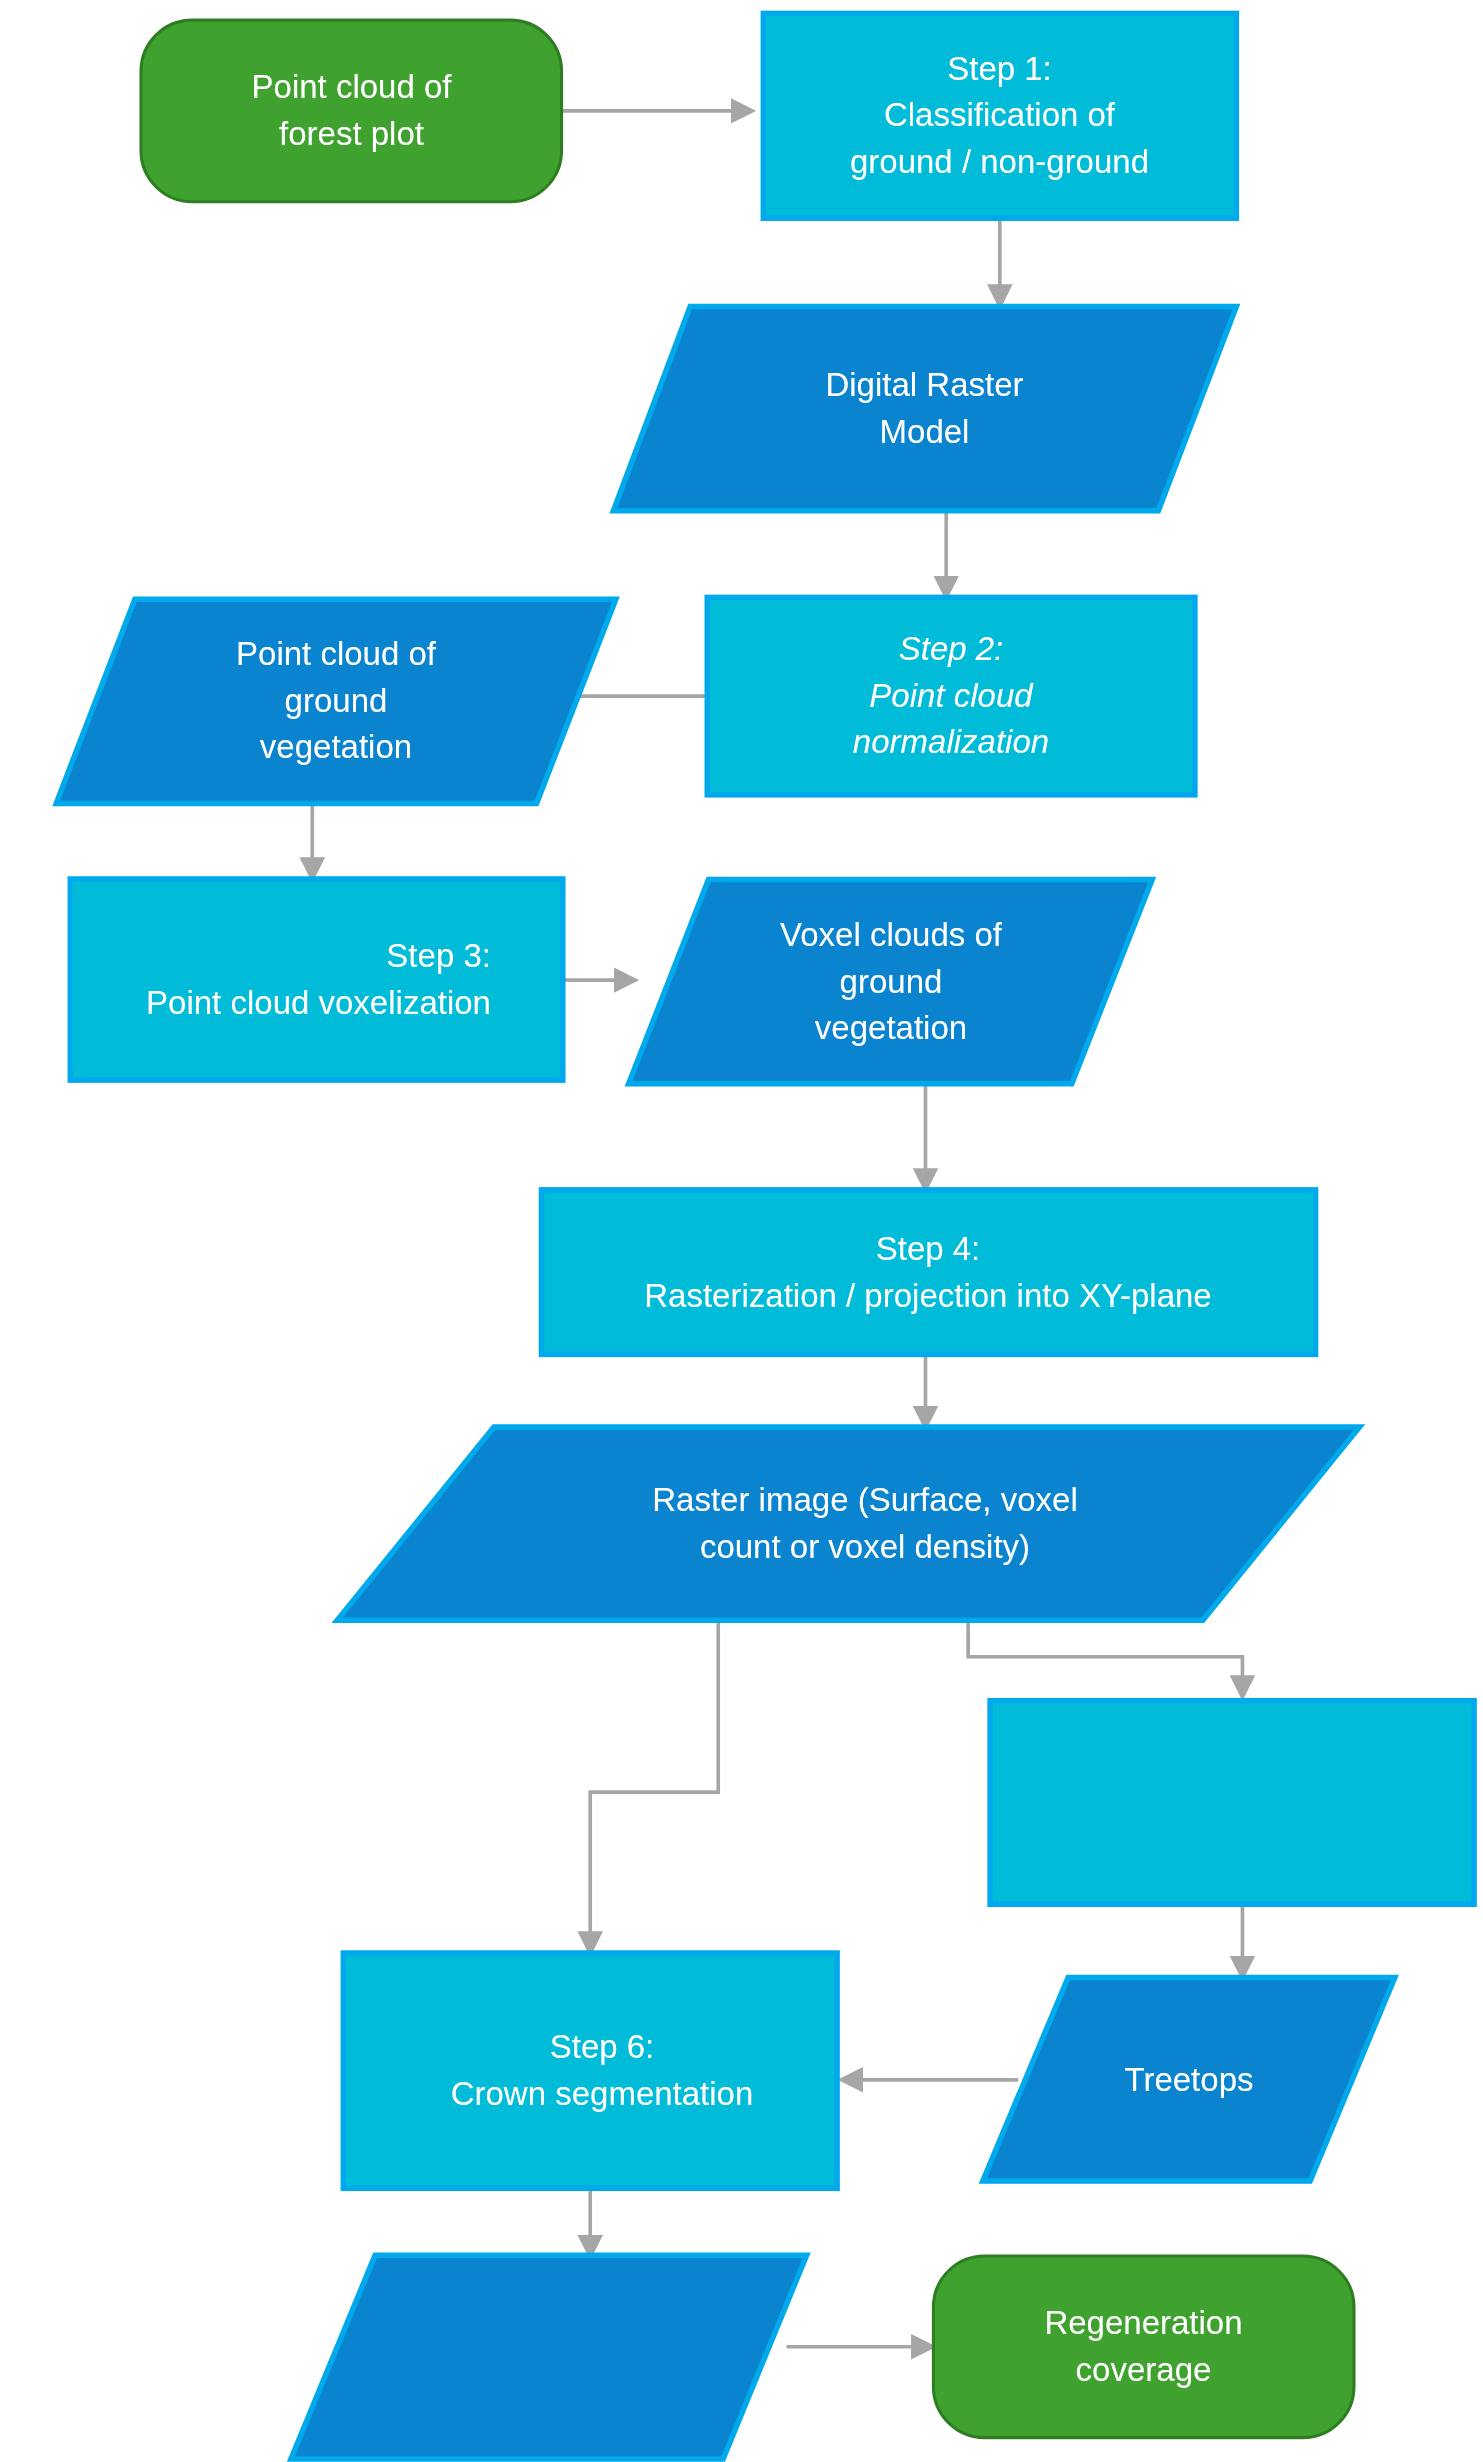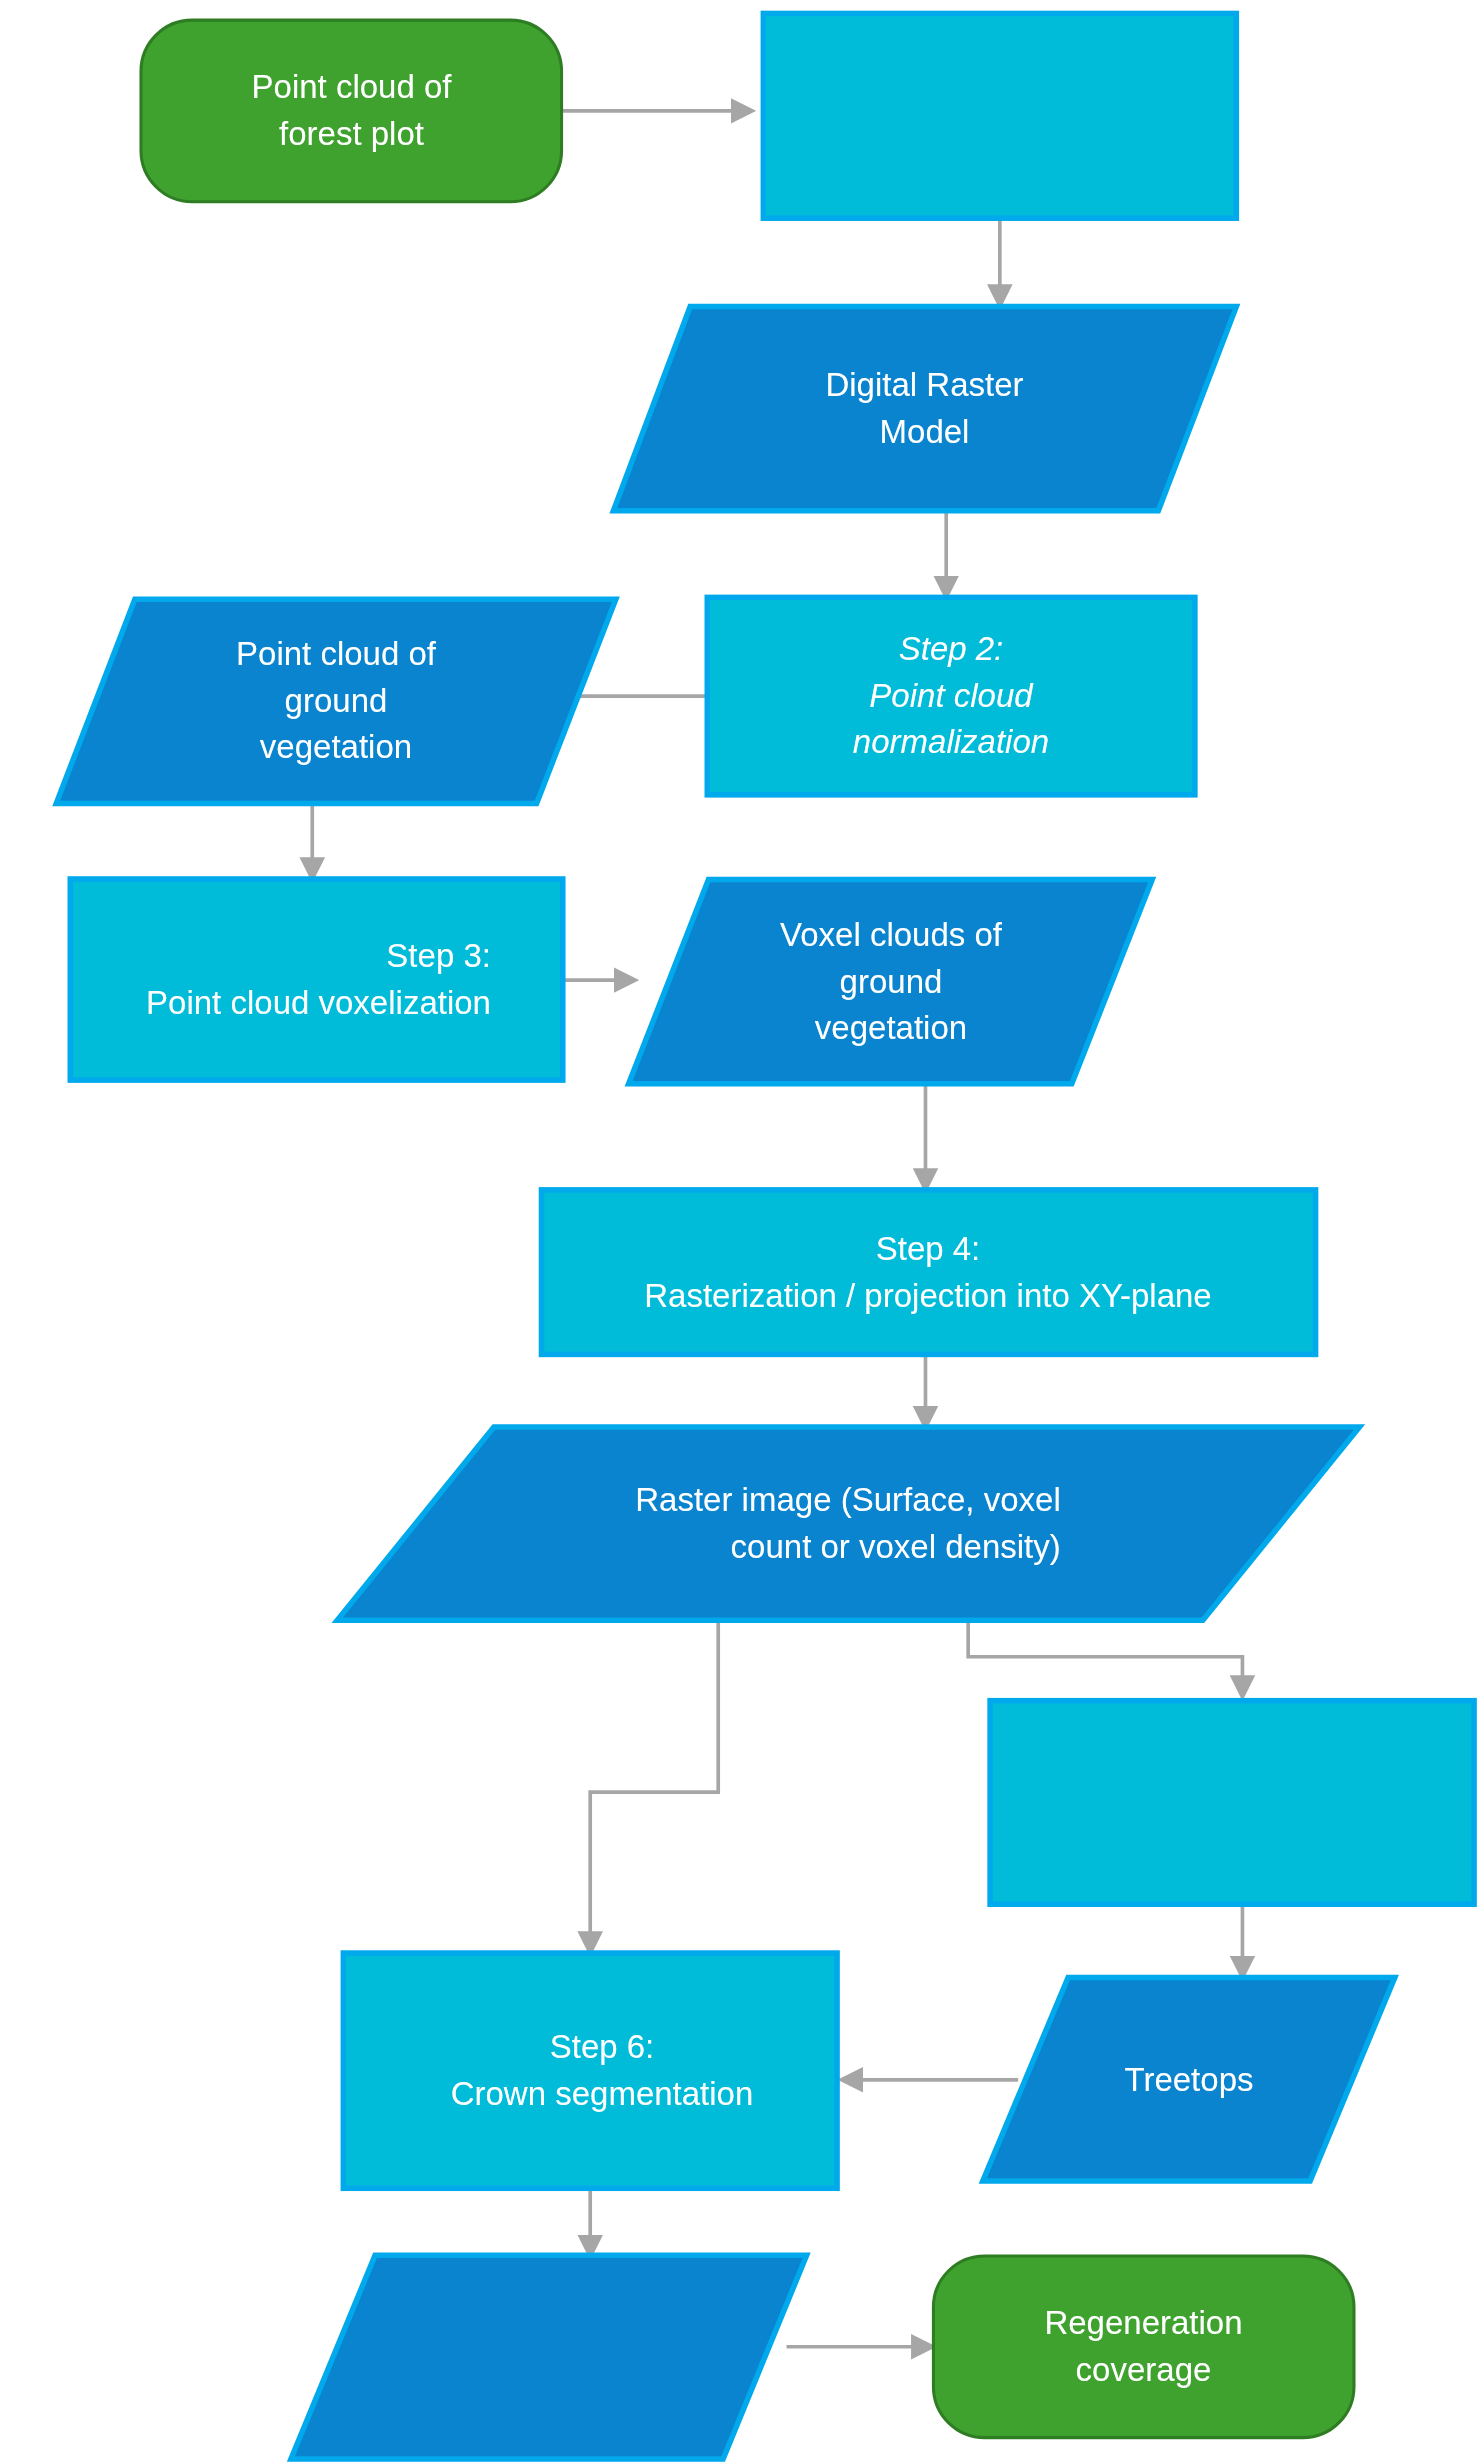--- a/index.html
+++ b/index.html
@@ -60,20 +60,25 @@
     <polygon points="810,2341 2230,2341 1973,2658 553,2658" fill="#0B84D0" stroke="#00A8EC" stroke-width="9"></polygon>
     <polygon points="1752,3244 2288,3244 2149,3578 1612,3578" fill="#0B84D0" stroke="#00A8EC" stroke-width="9"></polygon>
     <polygon points="615,3700 1323,3700 1186,4034 477,4034" fill="#0B84D0" stroke="#00A8EC" stroke-width="9"></polygon>
   </svg>
 
   <div class="node" style="left:141px;top:20px;width:421px;height:182px;">
     <span class="lbl t54">Point cloud of
 forest plot</span>
   </div>
 
+  <div class="node" style="left:763px;top:13.4px;width:473px;height:205px;">
+    <span class="lbl t54">Step 1:
+Classification of
+ground / non-ground</span>
+  </div>
 
   <div class="node" style="left:613px;top:307px;width:623px;height:204px;">
     <span class="lbl t54">Digital Raster
 Model</span>
   </div>
 
   <div class="node" style="left:56px;top:599px;width:560px;height:204px;">
     <span class="lbl t54">Point cloud of
 ground
 vegetation</span>
@@ -94,21 +99,21 @@
     <span class="lbl t54">Voxel clouds of
 ground
 vegetation</span>
   </div>
 
   <div class="node" style="left:541px;top:1190px;width:774px;height:165px;">
     <span class="lbl t54">Step 4:
 Rasterization / projection into XY-plane</span>
   </div>
 
-  <div class="node" style="left:337px;top:1427px;width:1022px;height:193px;text-align:right;">
+  <div class="node" style="left:354px;top:1427px;width:1022px;height:193px;">
     <span class="lbl t54">Raster image (Surface, voxel
 count or voxel density)</span>
   </div>
 
 
   <div class="node" style="left:355px;top:1953px;width:494px;height:235px;">
     <span class="lbl t54">Step 6:
 Crown segmentation</span>
   </div>
 

